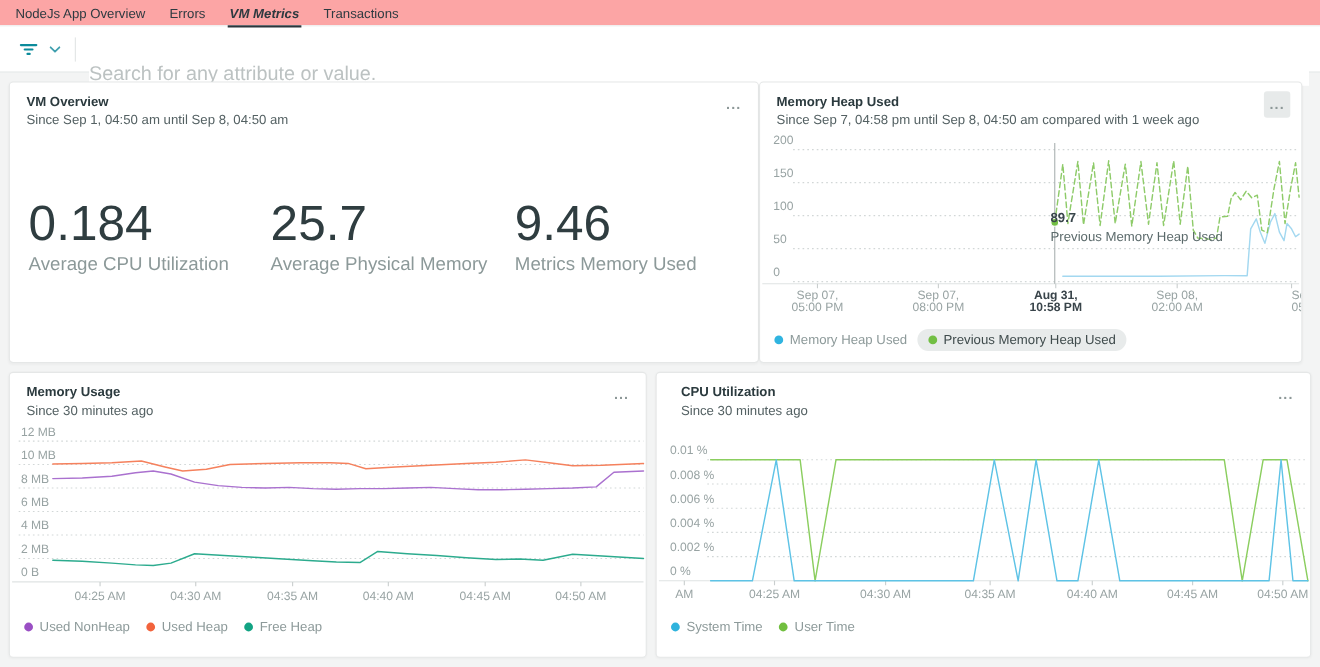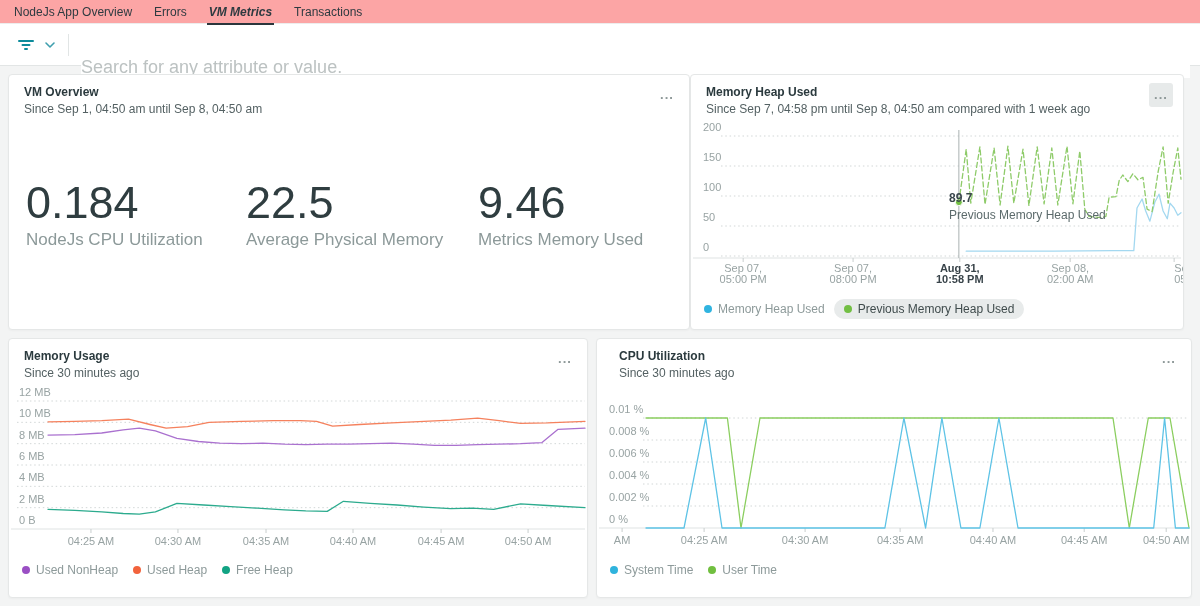--- a/index.html
+++ b/index.html
@@ -31,21 +31,21 @@
   .axis { stroke:#dfe3e3; stroke-width:1; }
   .tick { stroke:#c9cece; stroke-width:1; }
   .ylab { fill:#98a3a3; font-size:11px; font-family:"Liberation Sans",sans-serif; }
   .xlab { fill:#98a3a3; font-size:11px; font-family:"Liberation Sans",sans-serif; }
   .xlab.bold { fill:#39444a; font-weight:bold; }
   .cross { stroke:#a9b1b1; stroke-width:1; }
   .legend { position:absolute; left:13px; top:224px; display:flex; align-items:center; gap:15px; font-size:12px; color:#8d9a9a; white-space:nowrap; }
   .leg { display:inline-flex; align-items:center; gap:6px; cursor:pointer; }
   .leg.hl { background:#e8ebeb; border-radius:11px; padding:3px 10px; color:#3f4b4c; margin-left:-6px; }
   .dot { width:8px; height:8px; border-radius:50%; display:inline-block; flex:0 0 auto; }
-  .tooltip { position:absolute; left:258px; top:116px; pointer-events:none; }
+  .tooltip { position:absolute; left:264px; top:116px; pointer-events:none; }
   .tt-val { font-size:12px; font-weight:bold; color:#39464b; }
   .tt-lab { font-size:12px; color:#5b6a6b; margin-top:3px; }
 </style>
 </head>
 <body>
 
 <div class="topnav">
   <div class="tab">NodeJs App Overview</div>
   <div class="tab">Errors</div>
   <div class="tab active">VM Metrics</div>
@@ -74,27 +74,27 @@
 <div class="content">
   <div class="row1">
     <div class="panel">
       <div class="p-head">
         <div class="p-title">VM Overview</div>
         <div class="p-sub">Since Sep 1, 04:50 am until Sep 8, 04:50 am</div>
       </div>
       <button class="menu-btn">...</button>
       <div class="metric" style="left:17px;">
         <div class="val">0.184</div>
-        <div class="cap">NodeJs CPU Utilization</div>
+        <div class="cap">Average CPU Utilization</div>
       </div>
       <div class="metric" style="left:237px;">
-        <div class="val">22.5</div>
+        <div class="val">25.7</div>
         <div class="cap">Average Physical Memory</div>
       </div>
-      <div class="metric" style="left:469px;">
+      <div class="metric" style="left:459px;">
         <div class="val">9.46</div>
         <div class="cap">Metrics Memory Used</div>
       </div>
     </div>
 
     <div class="panel">
       <svg class="chart" id="chart-heap" width="492" height="254">
           <line x1="30" y1="181" x2="490" y2="181" class="grid"></line>
           <text x="12" y="176" class="ylab">0</text>
           <line x1="30" y1="151" x2="490" y2="151" class="grid"></line>

